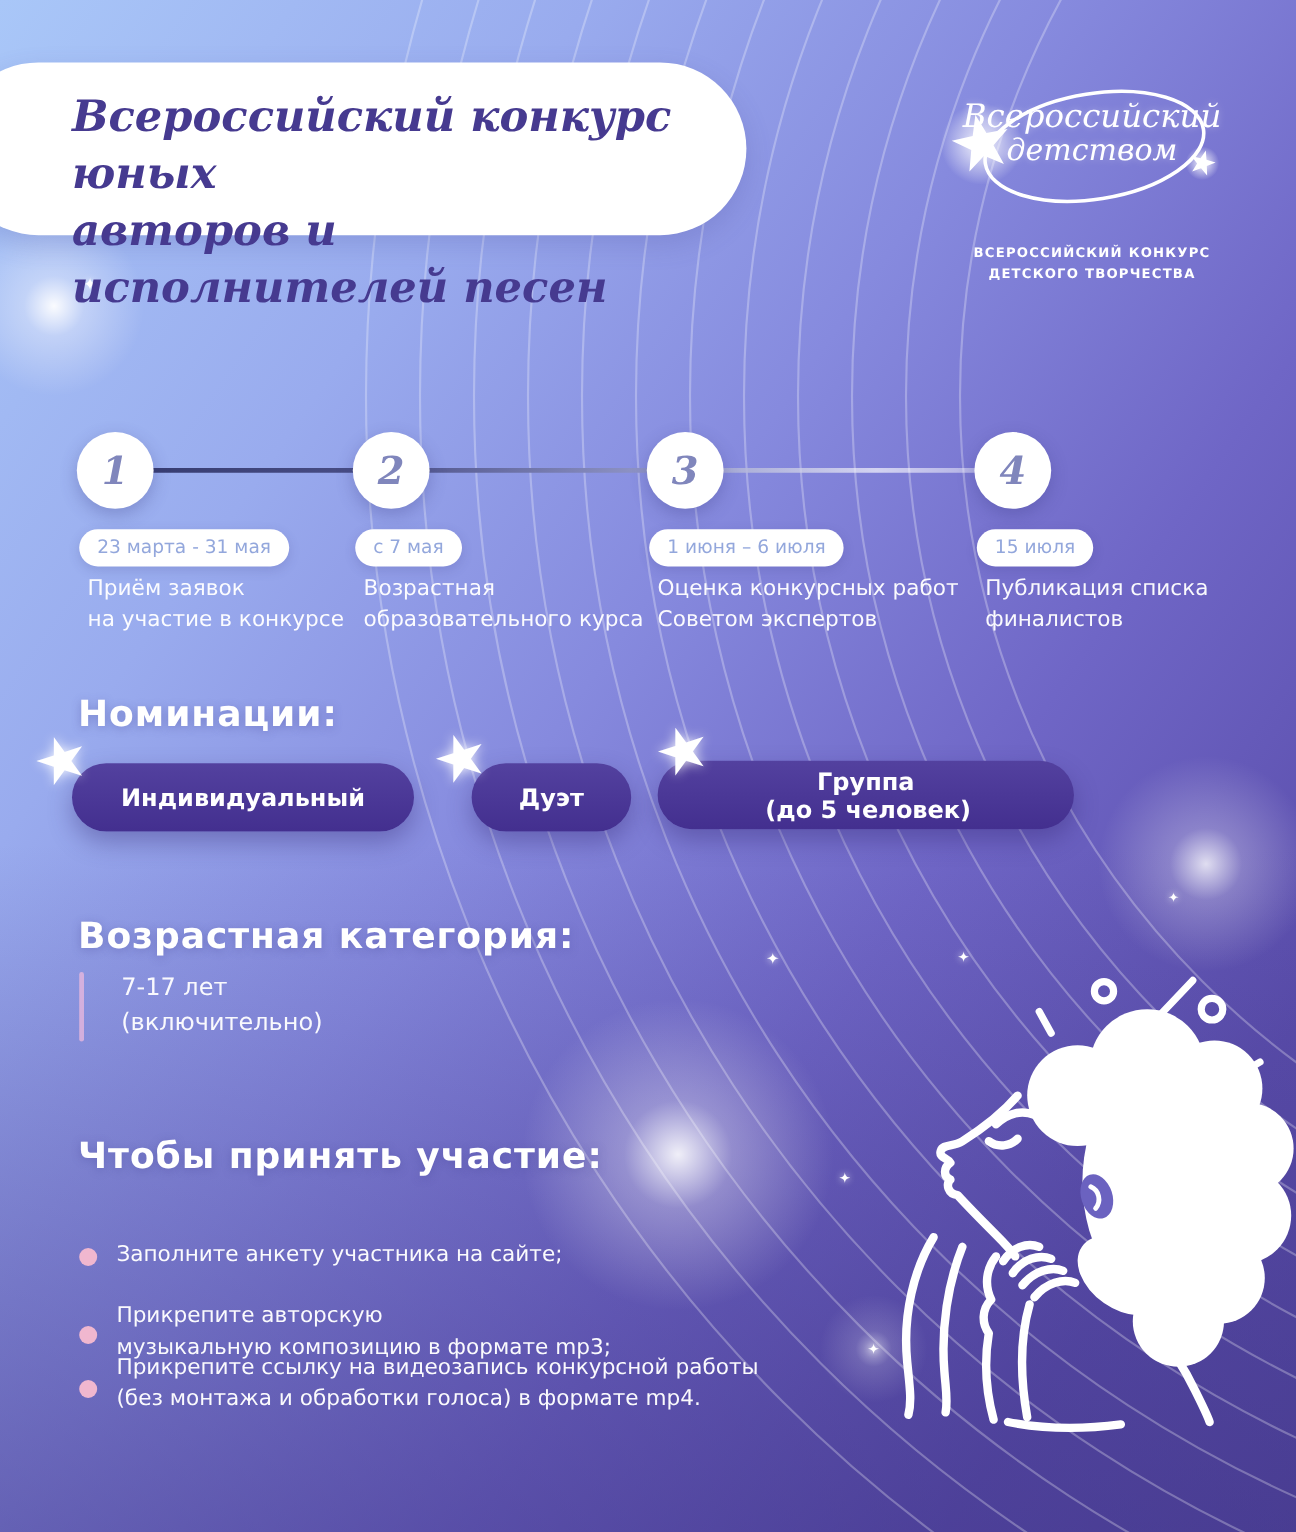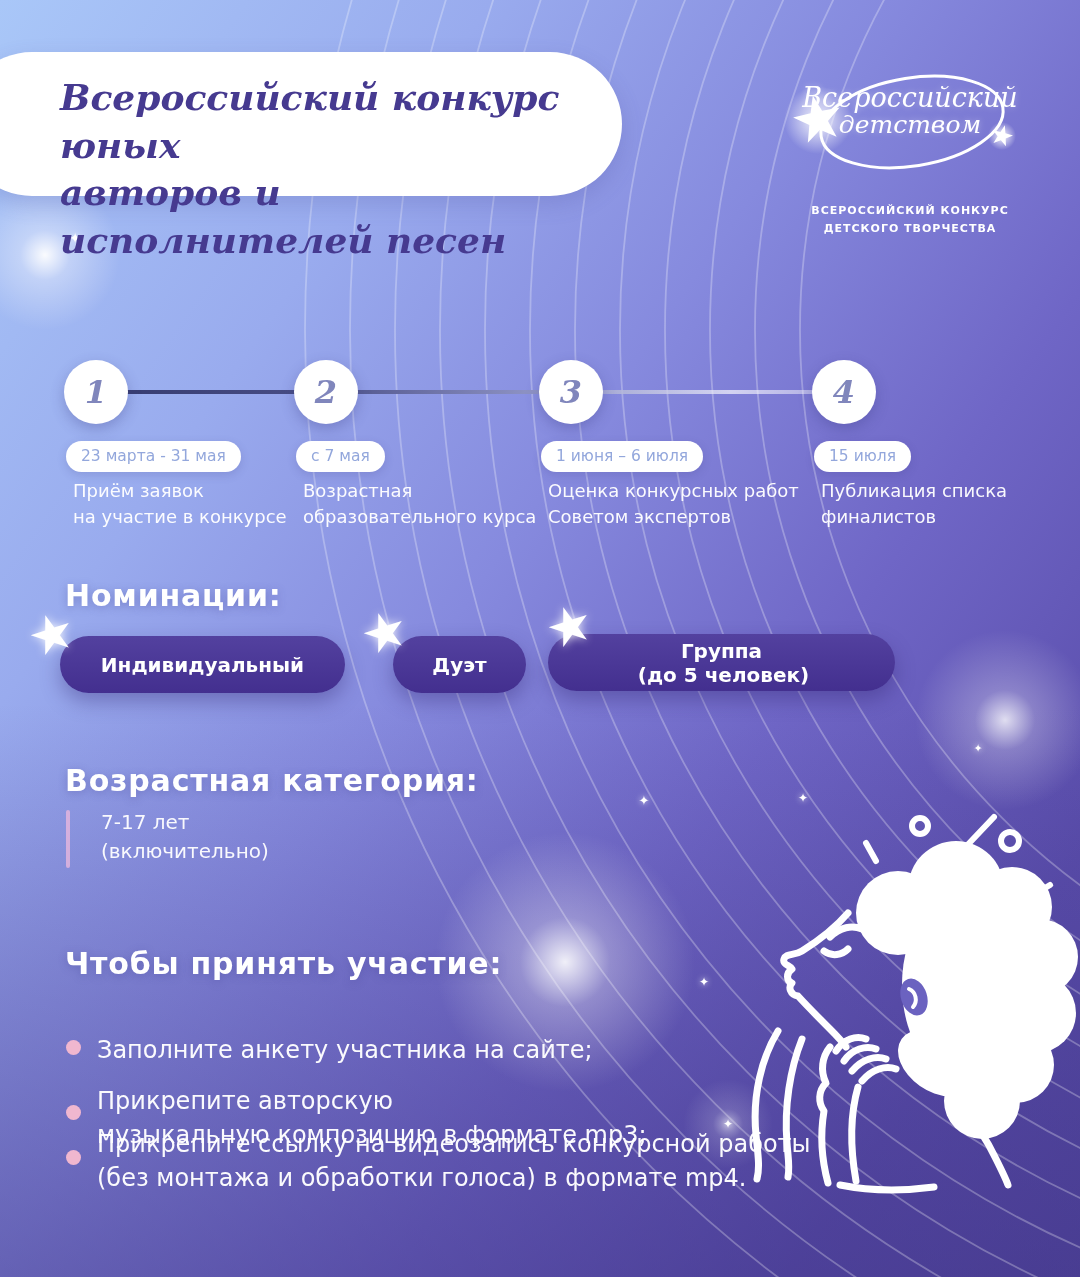--- a/index.html
+++ b/index.html
@@ -57,21 +57,21 @@
   .pill-star { position:absolute; z-index:3; color:#fff; font-size:52px; line-height:1;
     transform:rotate(-18deg); text-shadow:0 0 10px rgba(255,255,255,0.9); }
   
   .age-bar { position:absolute; left:66px; top:810px; width:4px; height:58px; border-radius:2px;
     background:rgba(238,186,222,0.75); z-index:2; }
   .age-text { position:absolute; left:88px; top:808px; z-index:2; font-size:20px; line-height:1.45;
     color:rgba(255,255,255,0.95); white-space:pre-line;margin-left:13px; }
   
   .dot { position:absolute; left:66px; width:15px; height:15px; border-radius:50%;
     background:#f0b7cf; z-index:2; }
-  .bullet-text { position:absolute; left:97px; z-index:2; font-size:24px; line-height:1.42;
+  .bullet-text { position:absolute; left:97px; z-index:2; font-size:18px; line-height:1.42;
     color:rgba(255,255,255,0.97); white-space:pre-line; }
   
   #person { position:absolute; left:690px; top:795px; z-index:1; }
 </style>
 </head>
 <body>
 
 <div id="poster">
 
   <svg id="arcs" width="1080" height="1277" viewBox="0 0 1080 1277">

